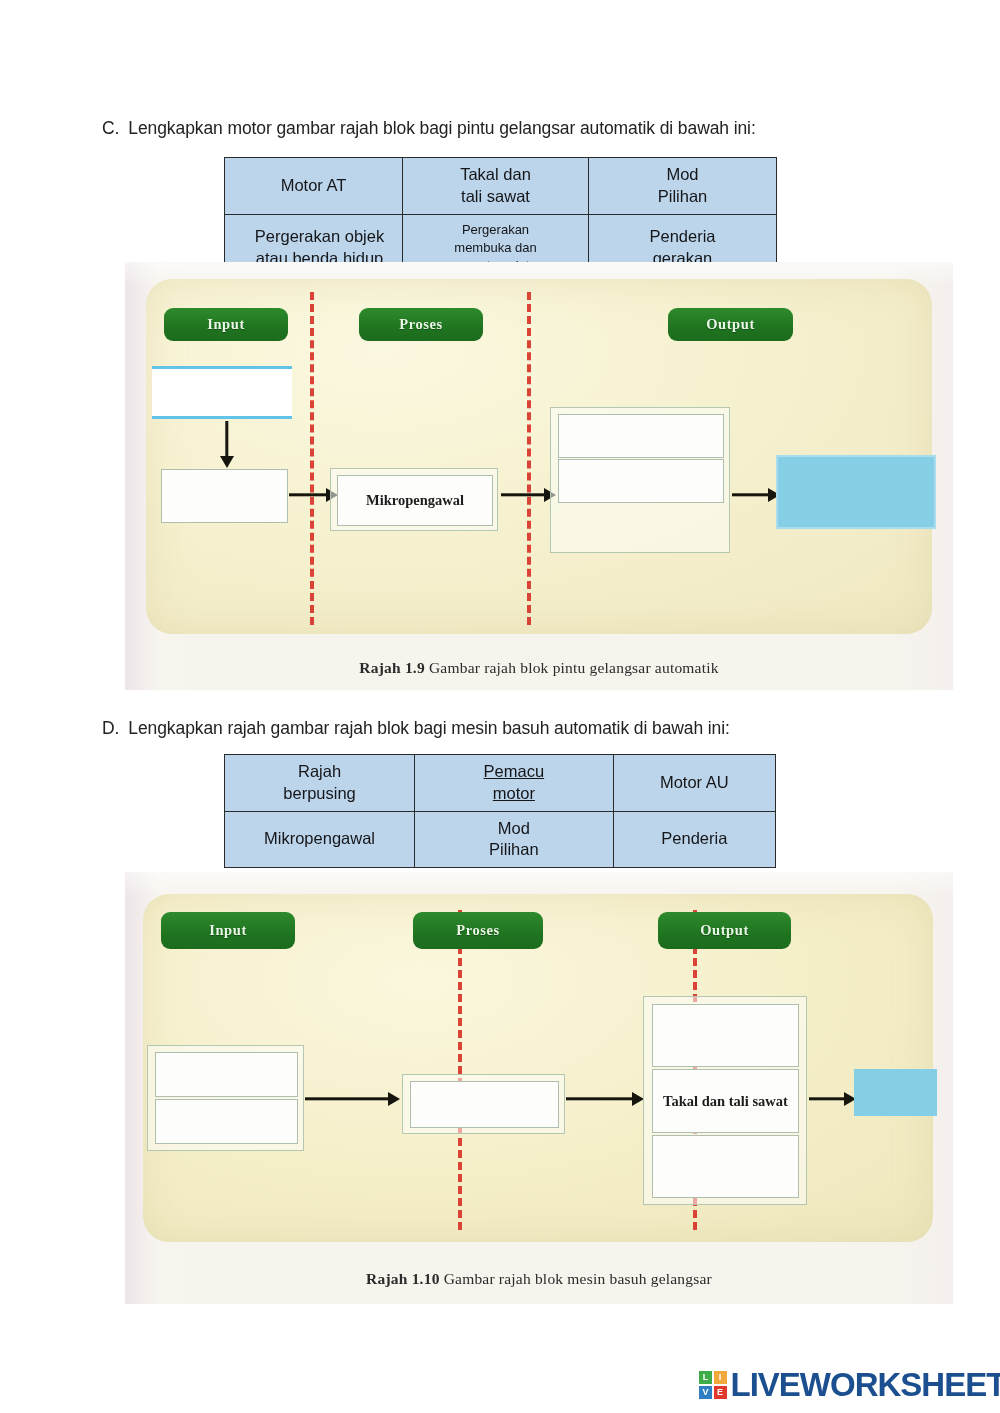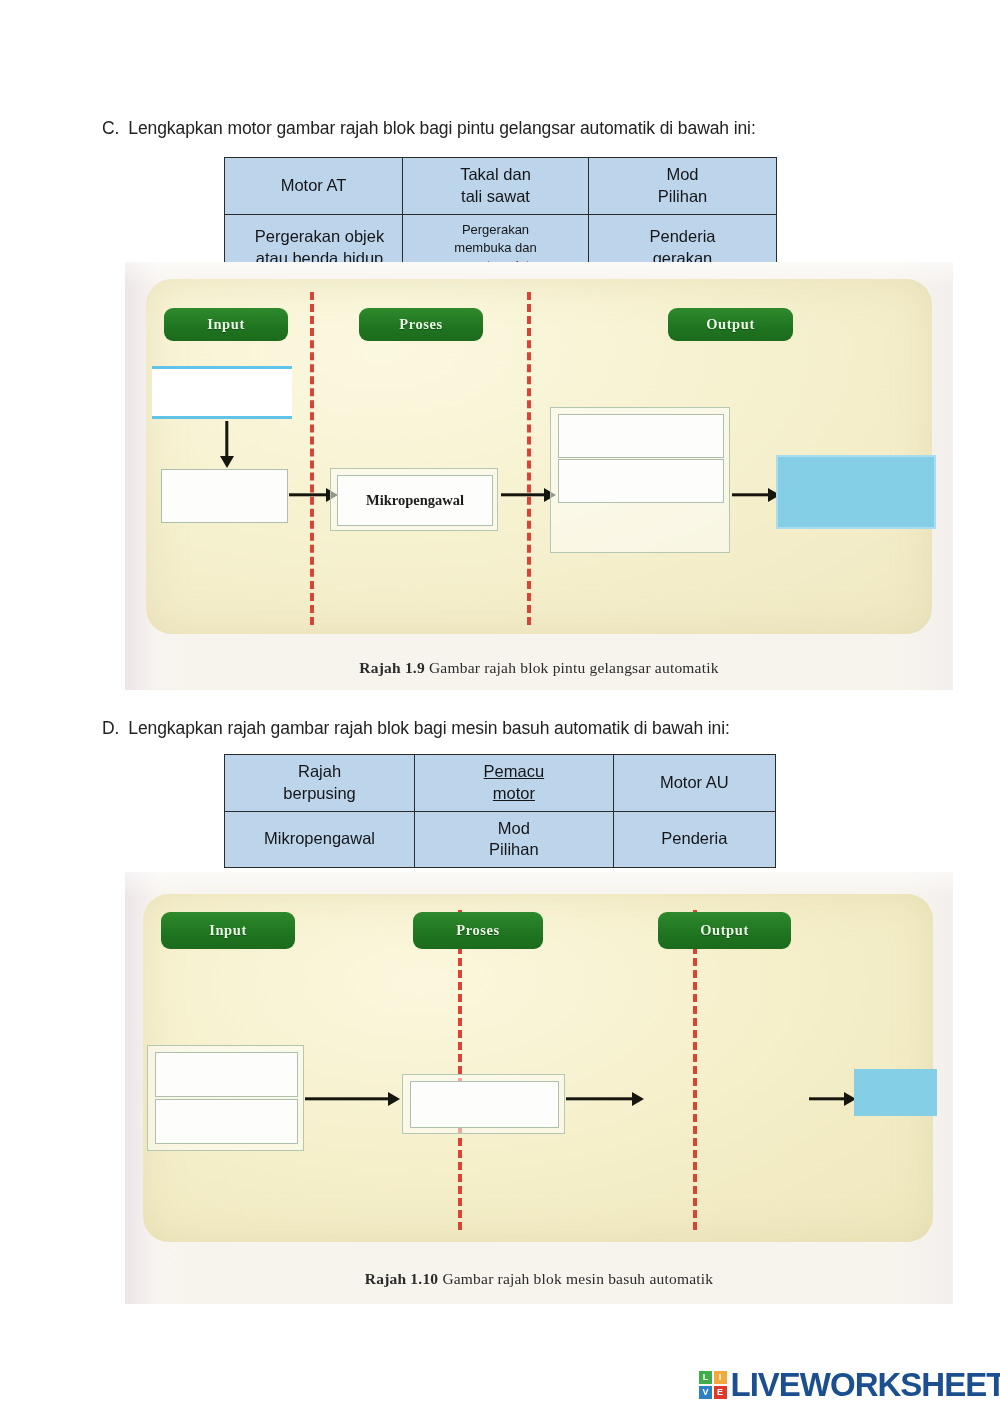--- a/index.html
+++ b/index.html
@@ -385,31 +385,36 @@
 
   <div class="blk group" style="left:277px; top:202px; width:163px; height:60px;">
     <div class="blk plain" style="position:absolute; left:7px; top:6px; width:149px; height:47px;"></div>
   </div>
 
   <div class="arrow-h" style="left:441px; top:219px; width:78px; height:16px;">
     <div class="shaft" style="width:68px;"></div>
       <div class="head"></div>
   </div>
 
+  <div class="blk group" style="left:518px; top:124px; width:164px; height:209px;">
+    <div class="blk plain" style="position:absolute; left:8px; top:7px; width:147px; height:63px;"></div>
+    <div class="blk plain" style="position:absolute; left:8px; top:72px; width:147px; height:64px;">Takal dan tali sawat</div>
+    <div class="blk plain" style="position:absolute; left:8px; top:138px; width:147px; height:63px;"></div>
+  </div>
 
   <div class="arrow-h" style="left:684px; top:219px; width:47px; height:16px;">
     <div class="shaft" style="width:37px;"></div>
       <div class="head"></div>
   </div>
 
   <div class="answer-fill" style="left:729px; top:197px; width:83px; height:47px; border:none;"></div>
 
   <div class="fig-caption" style="left:0; top:398px;">
     <b>Rajah 1.10</b>
-    <span>Gambar rajah blok mesin basuh automatik</span>
+    <span>Gambar rajah blok mesin basuh gelangsar</span>
   </div>
 </div>
 
 <div class="lw-logo" style="left:699px; top:1366px;">
   <div class="lw-tiles">
     <span style="background: rgb(63, 174, 73);">L</span>
     <span style="background: rgb(242, 169, 59);">I</span>
     <span style="background: rgb(47, 127, 196);">V</span>
     <span style="background: rgb(224, 57, 43);">E</span>
   </div>

